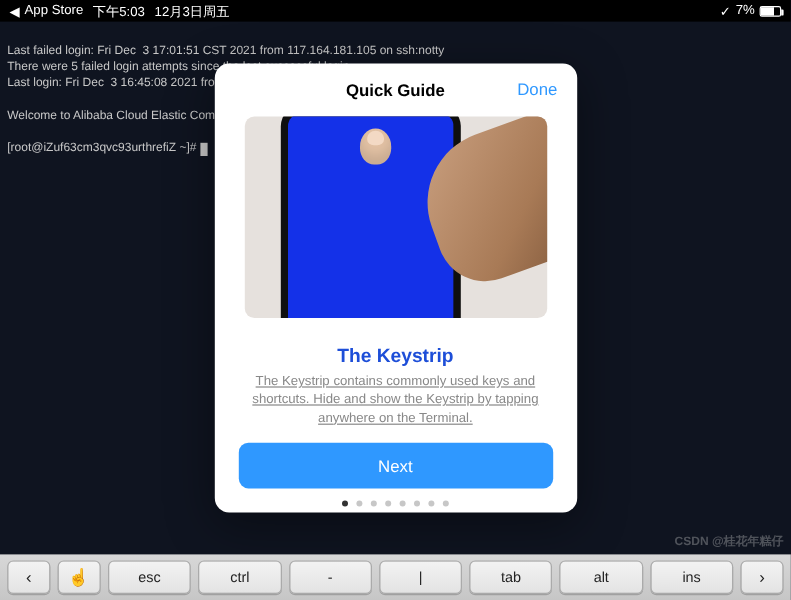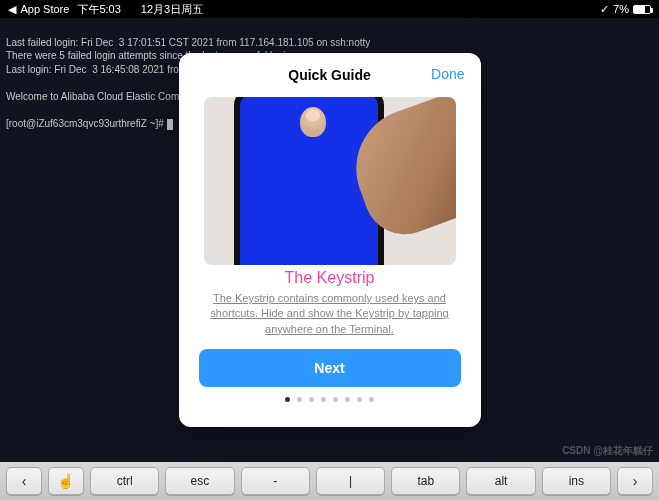--- a/index.html
+++ b/index.html
@@ -18,40 +18,40 @@
   .modal-header { display: flex; align-items: center; justify-content: center; position: relative; height: 44px; }
   .modal-title { font-size: 14px; font-weight: 600; color: #000; }
   .done { position: absolute; right: 16px; top: 13px; color: #2f98ff; font-size: 14px; margin-left: 44px; }
   .hero { width: 252px; height: 168px; margin: 0 auto; border-radius: 8px; overflow: hidden; position: relative; background: #e6e1dd; }
   .phone { position: absolute; left: 30px; top: -8px; width: 150px; height: 230px; background: #0f0f0f; border-radius: 16px; padding: 6px; }
   .phone-screen { width: 100%; height: 100%; border-radius: 10px; overflow: hidden; display: flex; flex-direction: column; }
   .blue-area { flex: 1; background: #1431e8; position: relative; }
   .fingertip { position: absolute; top: 12px; left: 60px; width: 26px; height: 30px; background: #e1c0a3; border-radius: 50% 50% 45% 45%; box-shadow: inset 0 -8px 8px rgba(0,0,0,.1); }
   .nail { position: absolute; top: 14px; left: 66px; width: 14px; height: 12px; background: #f3d9c4; border-radius: 50% 50% 40% 40%; }
   .finger-body { position: absolute; right: -30px; top: 10px; width: 130px; height: 120px; background: linear-gradient(135deg, #caa080 0%, #a87a56 60%, #7a5337 100%); border-radius: 60px 0 0 40px; transform: rotate(-20deg); }
-  .card-title { text-align: center; font-size: 16px; font-weight: 400; color: #ec4899; margin-top: 4px; }
+  .card-title { text-align: center; font-size: 16px; font-weight: 700; color: #1d4ed8; margin-top: 24px; }
   .card-desc { text-align: center; font-size: 11px; color: #888; line-height: 1.4; padding: 4px 22px 0; text-decoration: underline; }
-  .next-btn { margin: 12px 20px 0; height: 38px; background: #2f98ff; color: #fff; border-radius: 8px; display: flex; align-items: center; justify-content: center; font-size: 14px; font-weight: 700; }
+  .next-btn { margin: 12px 20px 0; height: 38px; background: #2f98ff; color: #fff; border-radius: 8px; display: flex; align-items: center; justify-content: center; font-size: 14px; font-weight: 400; }
   .dots { display: flex; gap: 7px; justify-content: center; margin-top: 10px; }
   .dot { width: 5px; height: 5px; border-radius: 50%; background: #c7c7c7; }
   .dot.active { background: #333; }
   .keystrip { position: absolute; left: 0; right: 0; bottom: 0; height: 38px; background: linear-gradient(#d8d8d8,#c6c6c6); display: flex; align-items: center; padding: 0 6px; gap: 6px; }
   .ks-key { height: 28px; background: linear-gradient(#f3f3f3,#e3e3e3); border: 1px solid #aaa; border-radius: 5px; box-shadow: 0 1px 0 rgba(0,0,0,.2); display: flex; align-items: center; justify-content: center; font-size: 12px; color: #222; }
   .ks-arrow { width: 36px; font-size: 14px; }
   .ks-wide { flex: 1; }
   .watermark { position: absolute; right: 6px; bottom: 42px; font-size: 10px; color: rgba(200,200,200,.35); font-weight: bold; }
 </style>
 </head>
 <body>
 
 <div class="statusbar">
   <span class="back-caret">◀</span>
   <span>App Store</span>
   <span style="margin-left:8px">下午5:03</span>
-  <span style="margin-left:20px">12月3日周五</span>
+  <span style="margin-left:8px">12月3日周五</span>
   <div class="sb-right">
     <span>✓</span>
     <span>7%</span>
     <span class="battery">
         <span class="fill"></span>
       </span>
   </div>
 </div>
 
 <div class="terminal">
@@ -95,22 +95,22 @@
         <div class="dot"></div>
         <div class="dot"></div>
       </div>
   </div>
 </div>
 
 <div class="keystrip">
   <div class="ks-key ks-arrow">‹</div>
   <div class="ks-key ks-arrow">☝</div>
   <div id="ks-keys" style="display:flex;gap:6px;flex:1">
+      <div class="ks-key ks-wide">esc</div>
       <div class="ks-key ks-wide">ctrl</div>
-      <div class="ks-key ks-wide">esc</div>
       <div class="ks-key ks-wide">-</div>
       <div class="ks-key ks-wide">|</div>
       <div class="ks-key ks-wide">tab</div>
       <div class="ks-key ks-wide">alt</div>
       <div class="ks-key ks-wide">ins</div>
     </div>
   <div class="ks-key ks-arrow">›</div>
 </div>
 
 <div class="watermark">CSDN @桂花年糕仔</div>

